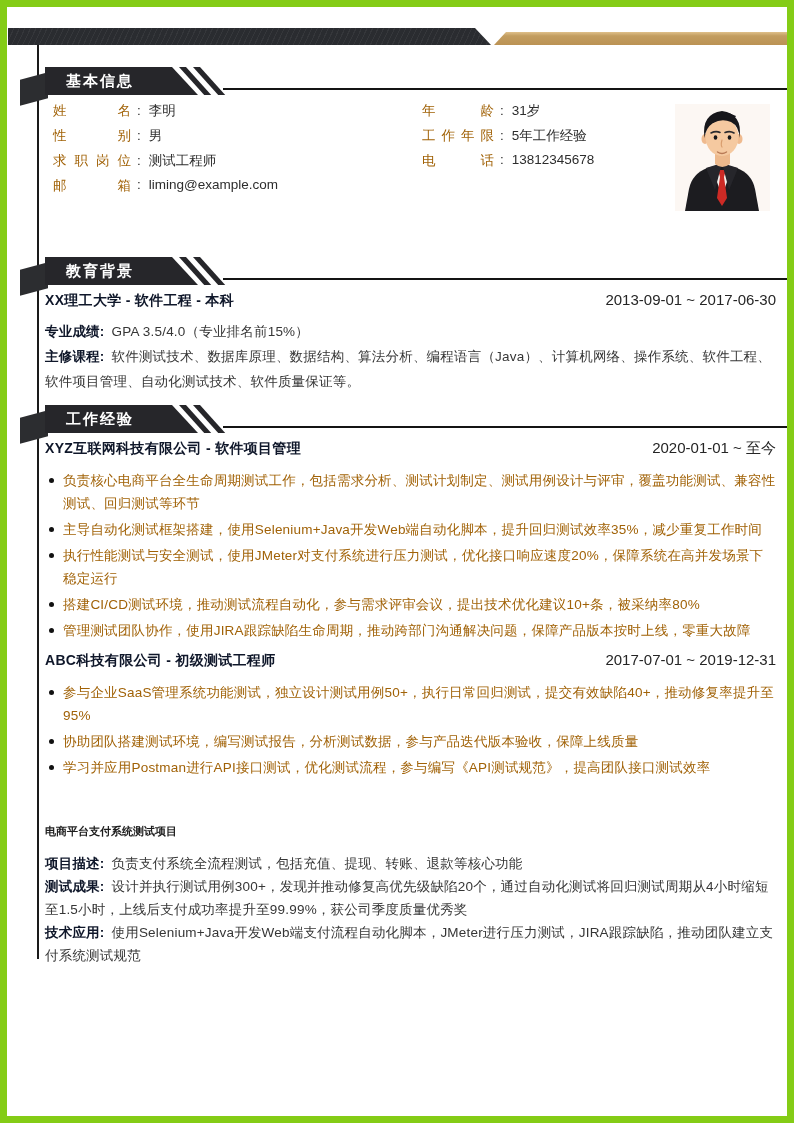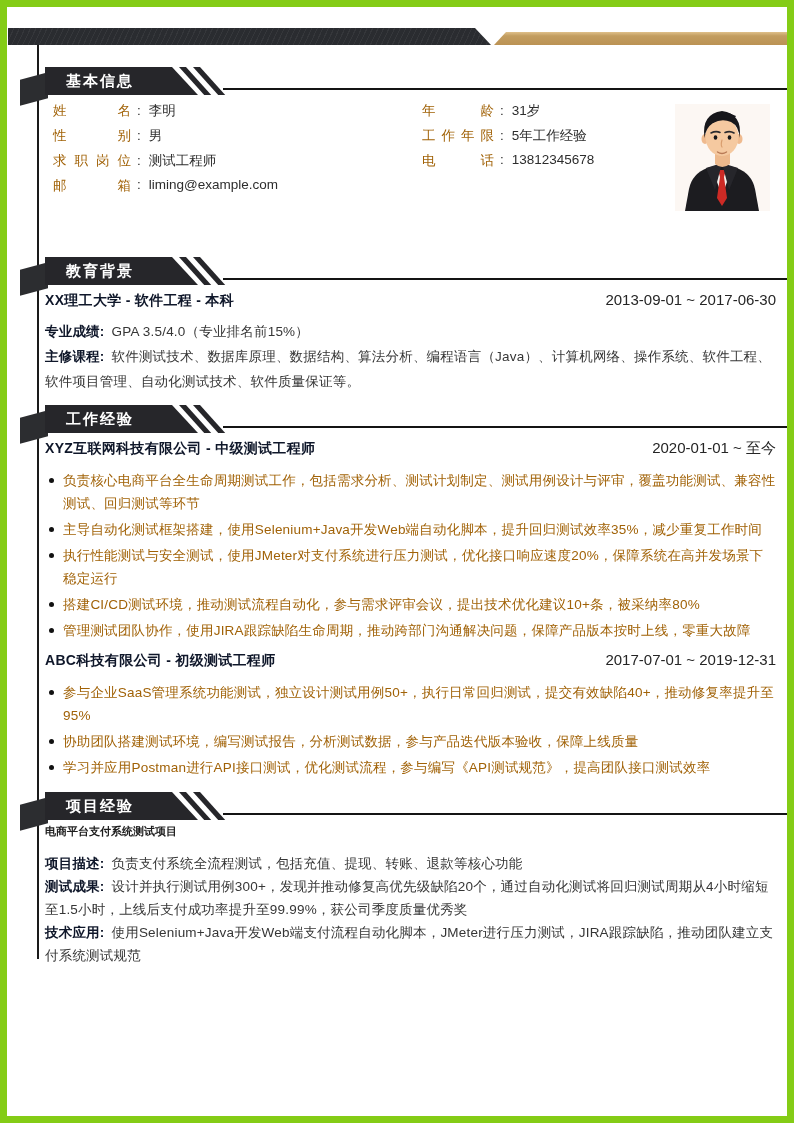--- a/index.html
+++ b/index.html
@@ -132,48 +132,41 @@
   <div class="ribbon" style="top:398px">
     <div class="rib-tail"></div>
     <div class="rib-banner">工作经验</div>
     <div class="rib-stripe st1"></div>
     <div class="rib-stripe st2"></div>
     <div class="rib-rule"></div>
   </div>
 
   <div class="block" style="top:432px">
     <div class="title-row">
-      <span class="sec-title">XYZ互联网科技有限公司 - 中级测试工程师</span>
+      <span class="sec-title">XYZ互联网科技有限公司 - 软件项目管理</span>
       <span class="date">2020-01-01 ~ 至今</span>
     </div>
     <ul class="bullets">
       <li>负责核心电商平台全生命周期测试工作，包括需求分析、测试计划制定、测试用例设计与评审，覆盖功能测试、兼容性测试、回归测试等环节</li>
       <li>主导自动化测试框架搭建，使用Selenium+Java开发Web端自动化脚本，提升回归测试效率35%，减少重复工作时间</li>
       <li>执行性能测试与安全测试，使用JMeter对支付系统进行压力测试，优化接口响应速度20%，保障系统在高并发场景下稳定运行</li>
       <li>搭建CI/CD测试环境，推动测试流程自动化，参与需求评审会议，提出技术优化建议10+条，被采纳率80%</li>
       <li>管理测试团队协作，使用JIRA跟踪缺陷生命周期，推动跨部门沟通解决问题，保障产品版本按时上线，零重大故障</li>
     </ul>
     <div class="title-row job2">
       <span class="sec-title">ABC科技有限公司 - 初级测试工程师</span>
       <span class="date">2017-07-01 ~ 2019-12-31</span>
     </div>
     <ul class="bullets">
       <li>参与企业SaaS管理系统功能测试，独立设计测试用例50+，执行日常回归测试，提交有效缺陷40+，推动修复率提升至95%</li>
       <li>协助团队搭建测试环境，编写测试报告，分析测试数据，参与产品迭代版本验收，保障上线质量</li>
       <li>学习并应用Postman进行API接口测试，优化测试流程，参与编写《API测试规范》，提高团队接口测试效率</li>
     </ul>
   </div>
 
-  <div class="ribbon" style="top:785px">
-    <div class="rib-tail"></div>
-    <div class="rib-banner">项目经验</div>
-    <div class="rib-stripe st1"></div>
-    <div class="rib-stripe st2"></div>
-    <div class="rib-rule"></div>
-  </div>
 
   <div class="block" style="top:812px">
     <p class="proj-title">电商平台支付系统测试项目</p>
     <p class="para"><b class="blabel">项目描述:</b><span>负责支付系统全流程测试，包括充值、提现、转账、退款等核心功能</span></p>
     <p class="para"><b class="blabel">测试成果:</b><span>设计并执行测试用例300+，发现并推动修复高优先级缺陷20个，通过自动化测试将回归测试周期从4小时缩短至1.5小时，上线后支付成功率提升至99.99%，获公司季度质量优秀奖</span></p>
     <p class="para"><b class="blabel">技术应用:</b><span>使用Selenium+Java开发Web端支付流程自动化脚本，JMeter进行压力测试，JIRA跟踪缺陷，推动团队建立支付系统测试规范</span></p>
   </div>
 
 </div>
 

